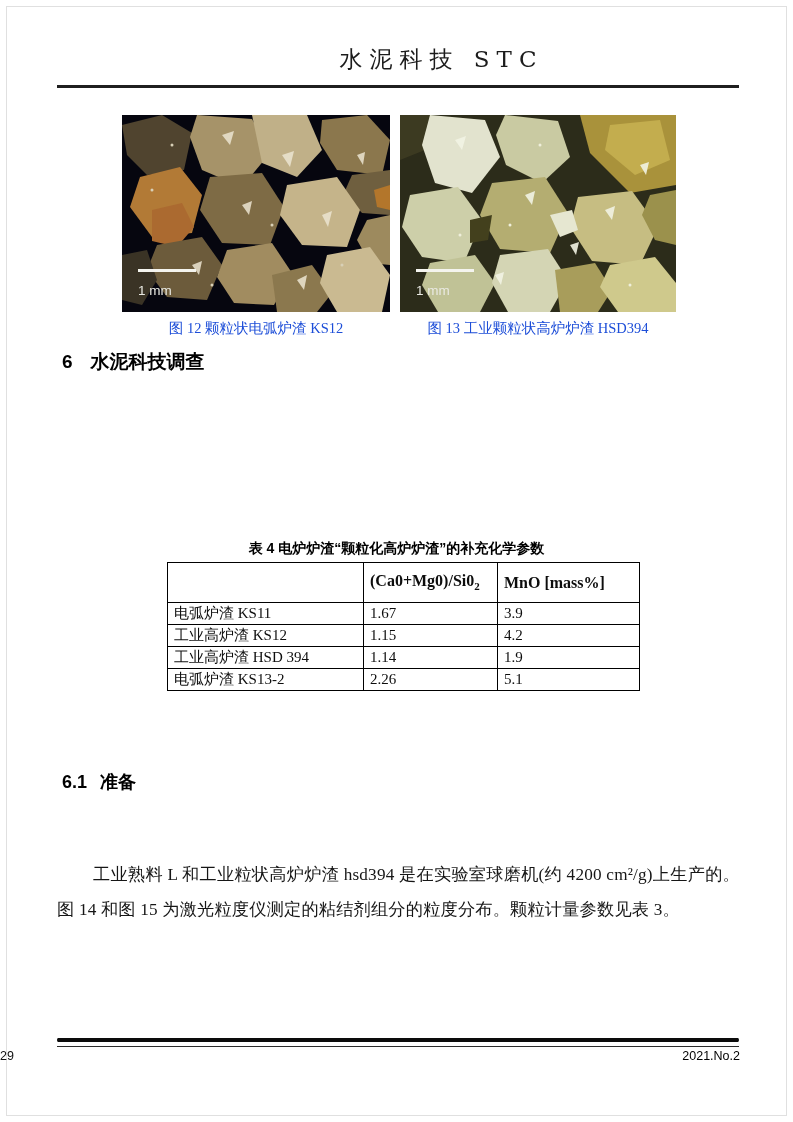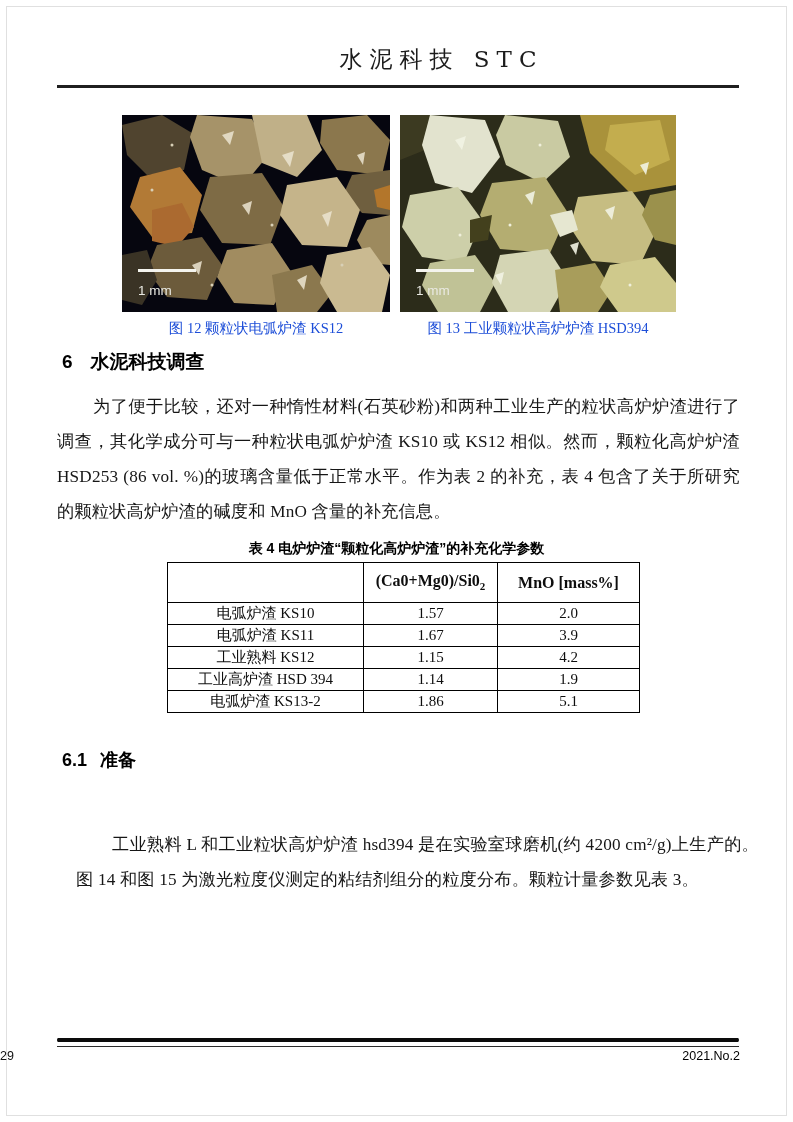--- a/index.html
+++ b/index.html
@@ -32,44 +32,44 @@
     font-family:"Liberation Serif",serif;
   }
 
   
   .h-sec {
     position:absolute; left:62px; font-weight:bold; color:#000;
     font-family:"Liberation Sans","DejaVu Sans",sans-serif;
   }
   .h-sec .num { margin-right:18px; }
   #sec6-heading  { top:349px; font-size:19px; }
-  #sec61-heading { top:748px; font-size:18px; }
+  #sec61-heading { top:770px; font-size:18px; }
   #sec61-heading .num { margin-right:13px; }
 
   
   .body-par {
     position:absolute; left:57px; width:683px;
     font-size:17.2px; line-height:35px; text-align:justify;
     text-indent:2.1em; color:#161616; letter-spacing:0.2px;
   }
   #par-6   { top:389px; }
   #par-61a { top:765px; }
-  #par-61b { top:827px;margin-left:19px; }
+  #par-61b { top:857px; }
 
   
   .tbl-caption {
     position:absolute; top:540px; left:0; width:100%; text-align:center;
     font-size:14px; font-weight:bold; color:#000;
     font-family:"Liberation Sans","DejaVu Sans",sans-serif;
   }
   table.t4 {
     position:absolute; top:562px; left:167px; border-collapse:collapse;
     font-size:15px; color:#0d0d0d;
   }
-  table.t4 th, table.t4 td { border:1.4px solid #000; text-align:center; padding:0 6px; }
+  table.t4 th, table.t4 td { border:1.4px solid #000; text-align:left; padding:0 6px; }
   table.t4 th { height:40px; font-size:16px; font-weight:bold; font-family:"Liberation Serif",serif; }
   table.t4 td { height:22px; }
   .c-name { width:196px; }
   .c-ratio { width:134px; }
   .c-mno { width:142px; }
   table.t4 sub { font-size:11px; }
 
   
   .foot-rule-thick { position:absolute; top:1038px; left:57px; width:682px; height:4px; background:#0c0c0c; border-radius:2px/3px; }
   .foot-rule-thin  { position:absolute; top:1046px; left:57px; width:682px; height:1px; background:#2b2b2b; }
@@ -176,55 +176,49 @@
         <div class="scalebar"></div>
         <div class="scalelabel">1 mm</div>
       </div>
       <figcaption class="figcap">图 13 工业颗粒状高炉炉渣 HSD394</figcaption>
     </figure>
   </div>
 
   <div id="sec6-heading" class="h-sec">
     <span class="num">6</span><span>水泥科技调查</span>
   </div>
-  <p id="par-6" class="body-par">为了便于比较，还对一种惰性材料(石英砂粉)和两种工业生产的粒状高炉炉渣进行了调查，其化学成分可与一种粒状电弧炉炉渣 KS10 或 KS12 相似。然而，颗粒化高炉炉渣 HSD253 (86 vol. %)的玻璃含量低于正常水平。作为表 2 的补充，表 4 包含了关于所研究的颗粒状高炉炉渣的碱度和 MnO 含量的补充信息。</p>
 
   <div class="tbl-caption">表 4 电炉炉渣“颗粒化高炉炉渣”的补充化学参数</div>
   <table class="t4">
     <thead>
       <tr>
         <th class="c-name"></th>
         <th class="c-ratio"><span>(Ca0+Mg0)/Si0</span><sub>2</sub></th>
         <th class="c-mno">MnO [mass%]</th>
       </tr>
     </thead>
     <tbody>
       <tr>
-          <td>电弧炉渣 KS10</td>
-          <td>1.57</td>
-          <td>2.0</td>
-        </tr>
-      <tr>
           <td>电弧炉渣  KS11</td>
           <td>1.67</td>
           <td>3.9</td>
         </tr>
       <tr>
-          <td>工业熟料  KS12</td>
+          <td>工业高炉渣  KS12</td>
           <td>1.15</td>
           <td>4.2</td>
         </tr>
       <tr>
           <td>工业高炉渣 HSD 394</td>
           <td>1.14</td>
           <td>1.9</td>
         </tr>
       <tr>
           <td>电弧炉渣  KS13-2</td>
-          <td>1.86</td>
+          <td>2.26</td>
           <td>5.1</td>
         </tr>
     </tbody>
   </table>
 
   <div id="sec61-heading" class="h-sec">
     <span class="num">6.1</span><span>准备</span>
   </div>
   <p id="par-61b" class="body-par">工业熟料 L 和工业粒状高炉炉渣 hsd394 是在实验室球磨机(约 4200  cm²/g)上生产的。图 14 和图 15 为激光粒度仪测定的粘结剂组分的粒度分布。颗粒计量参数见表 3。</p>
 

